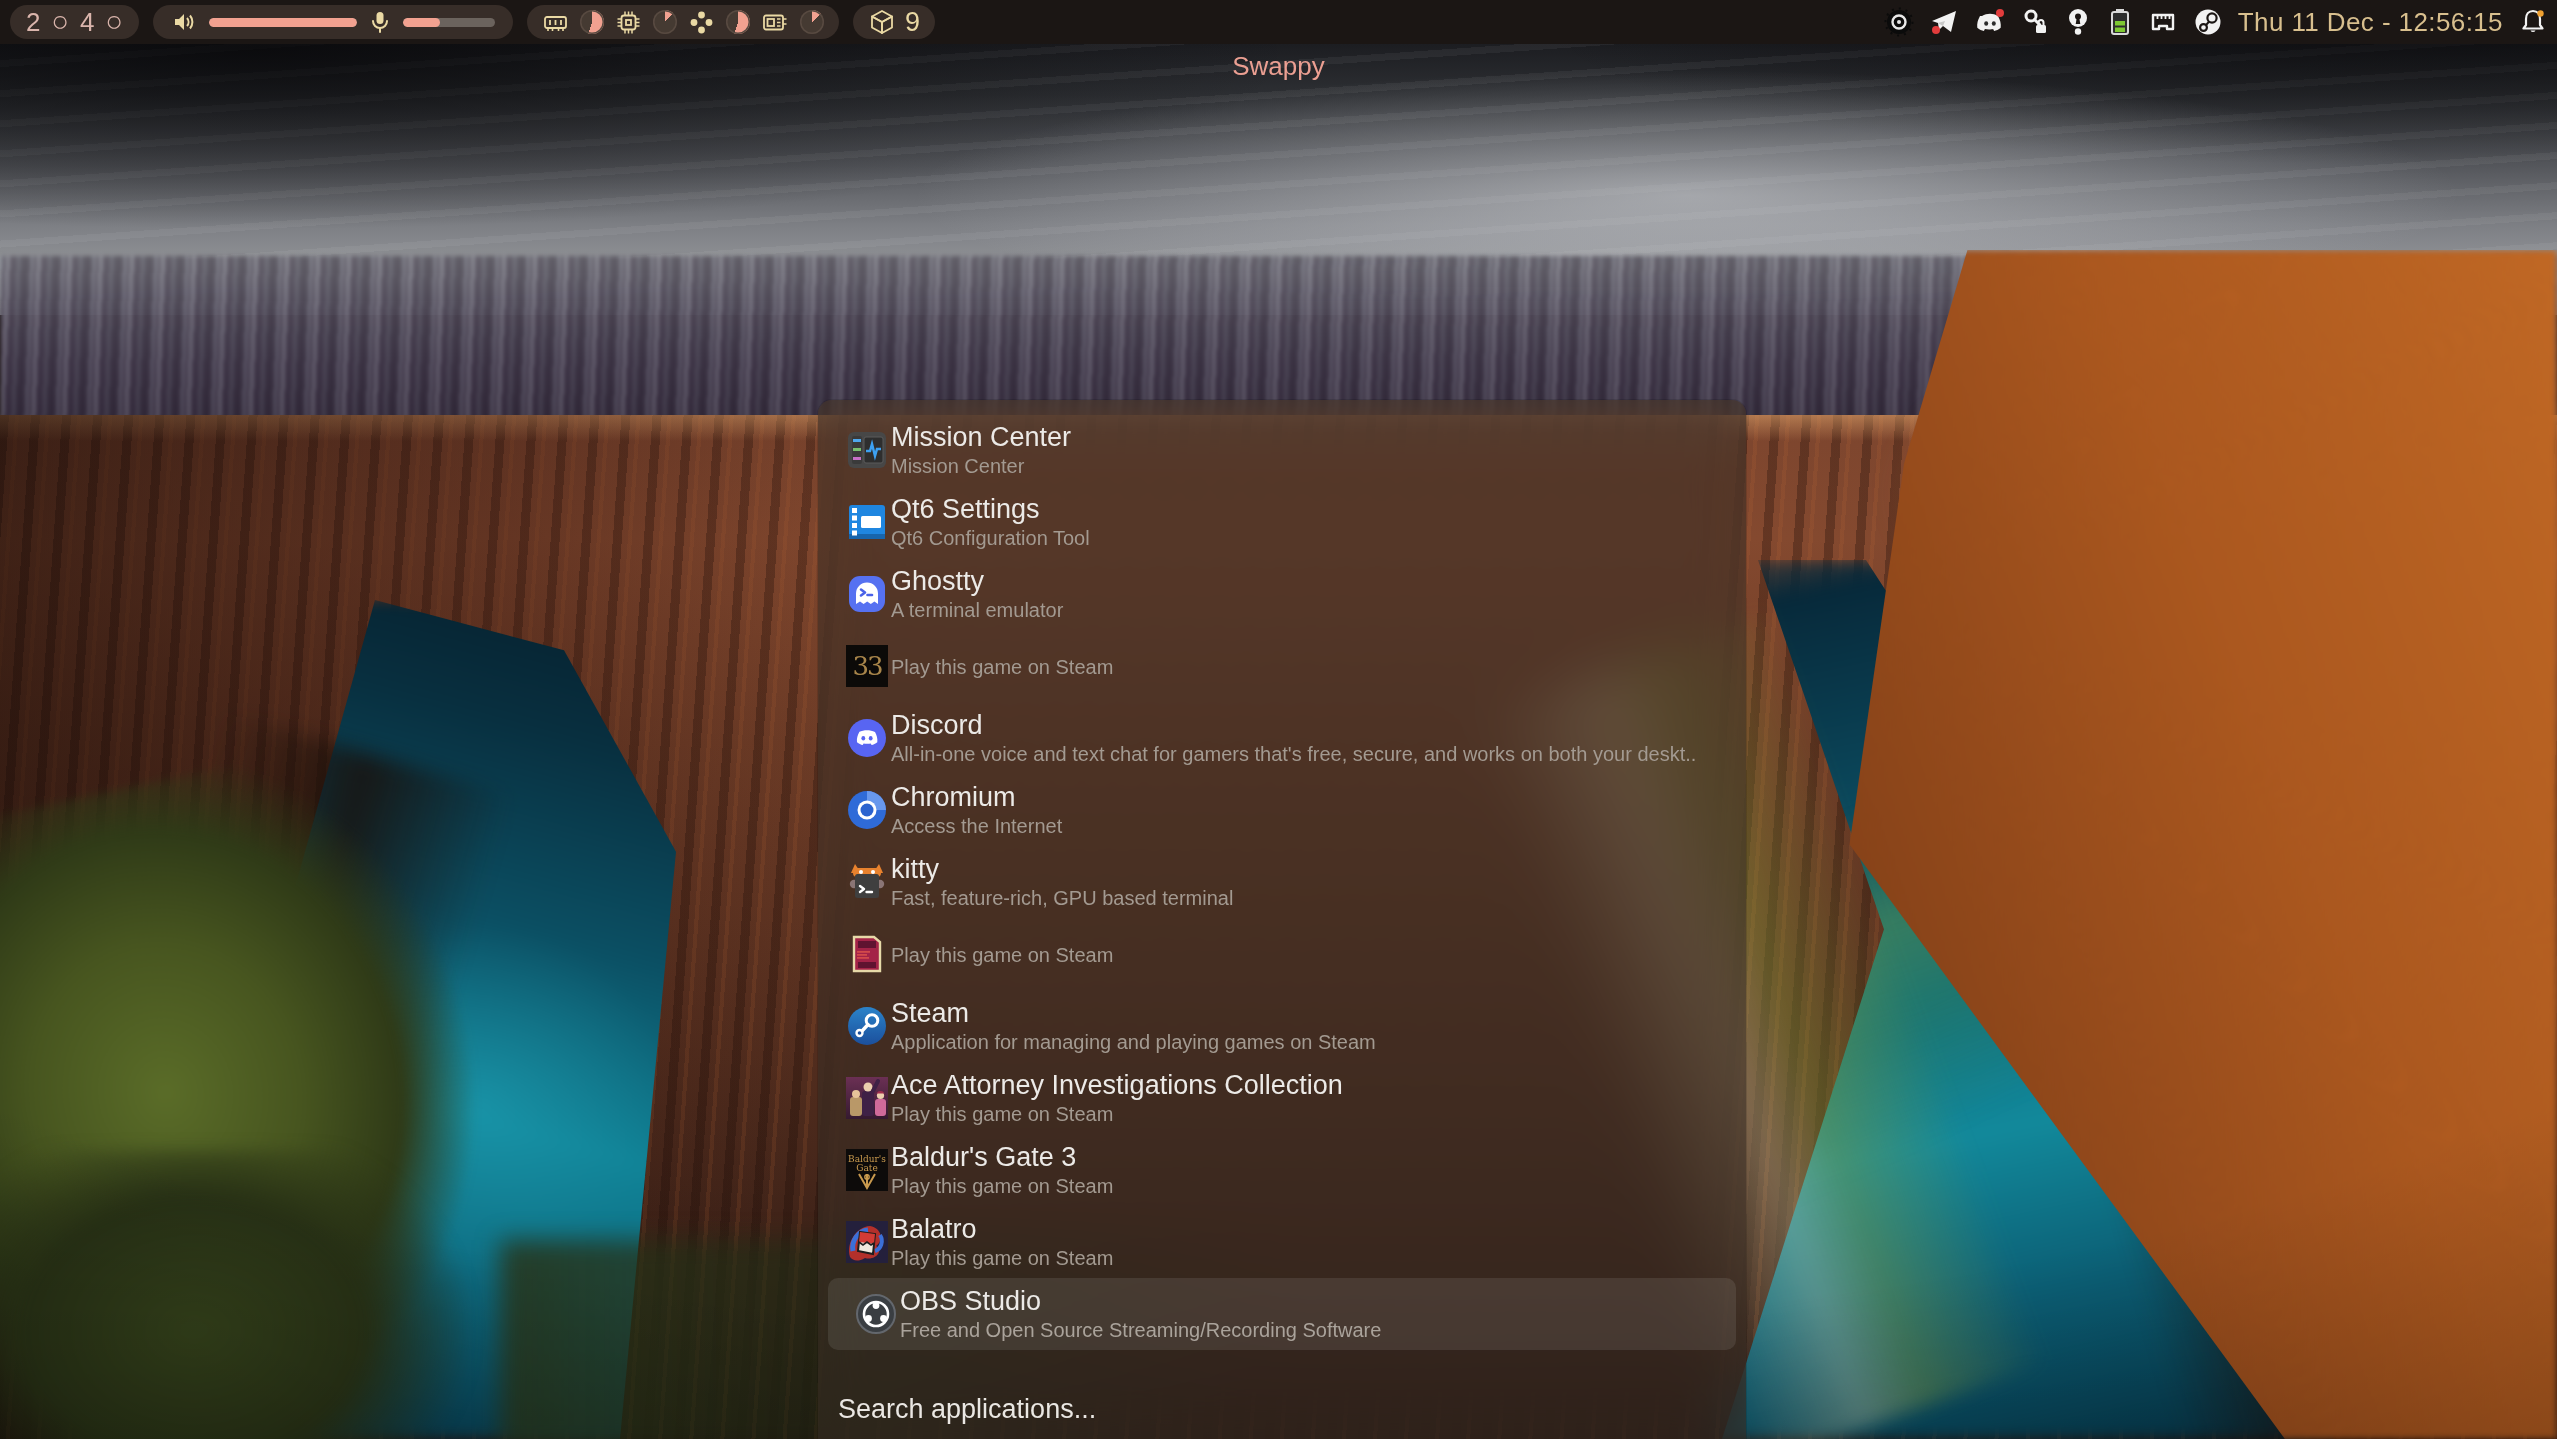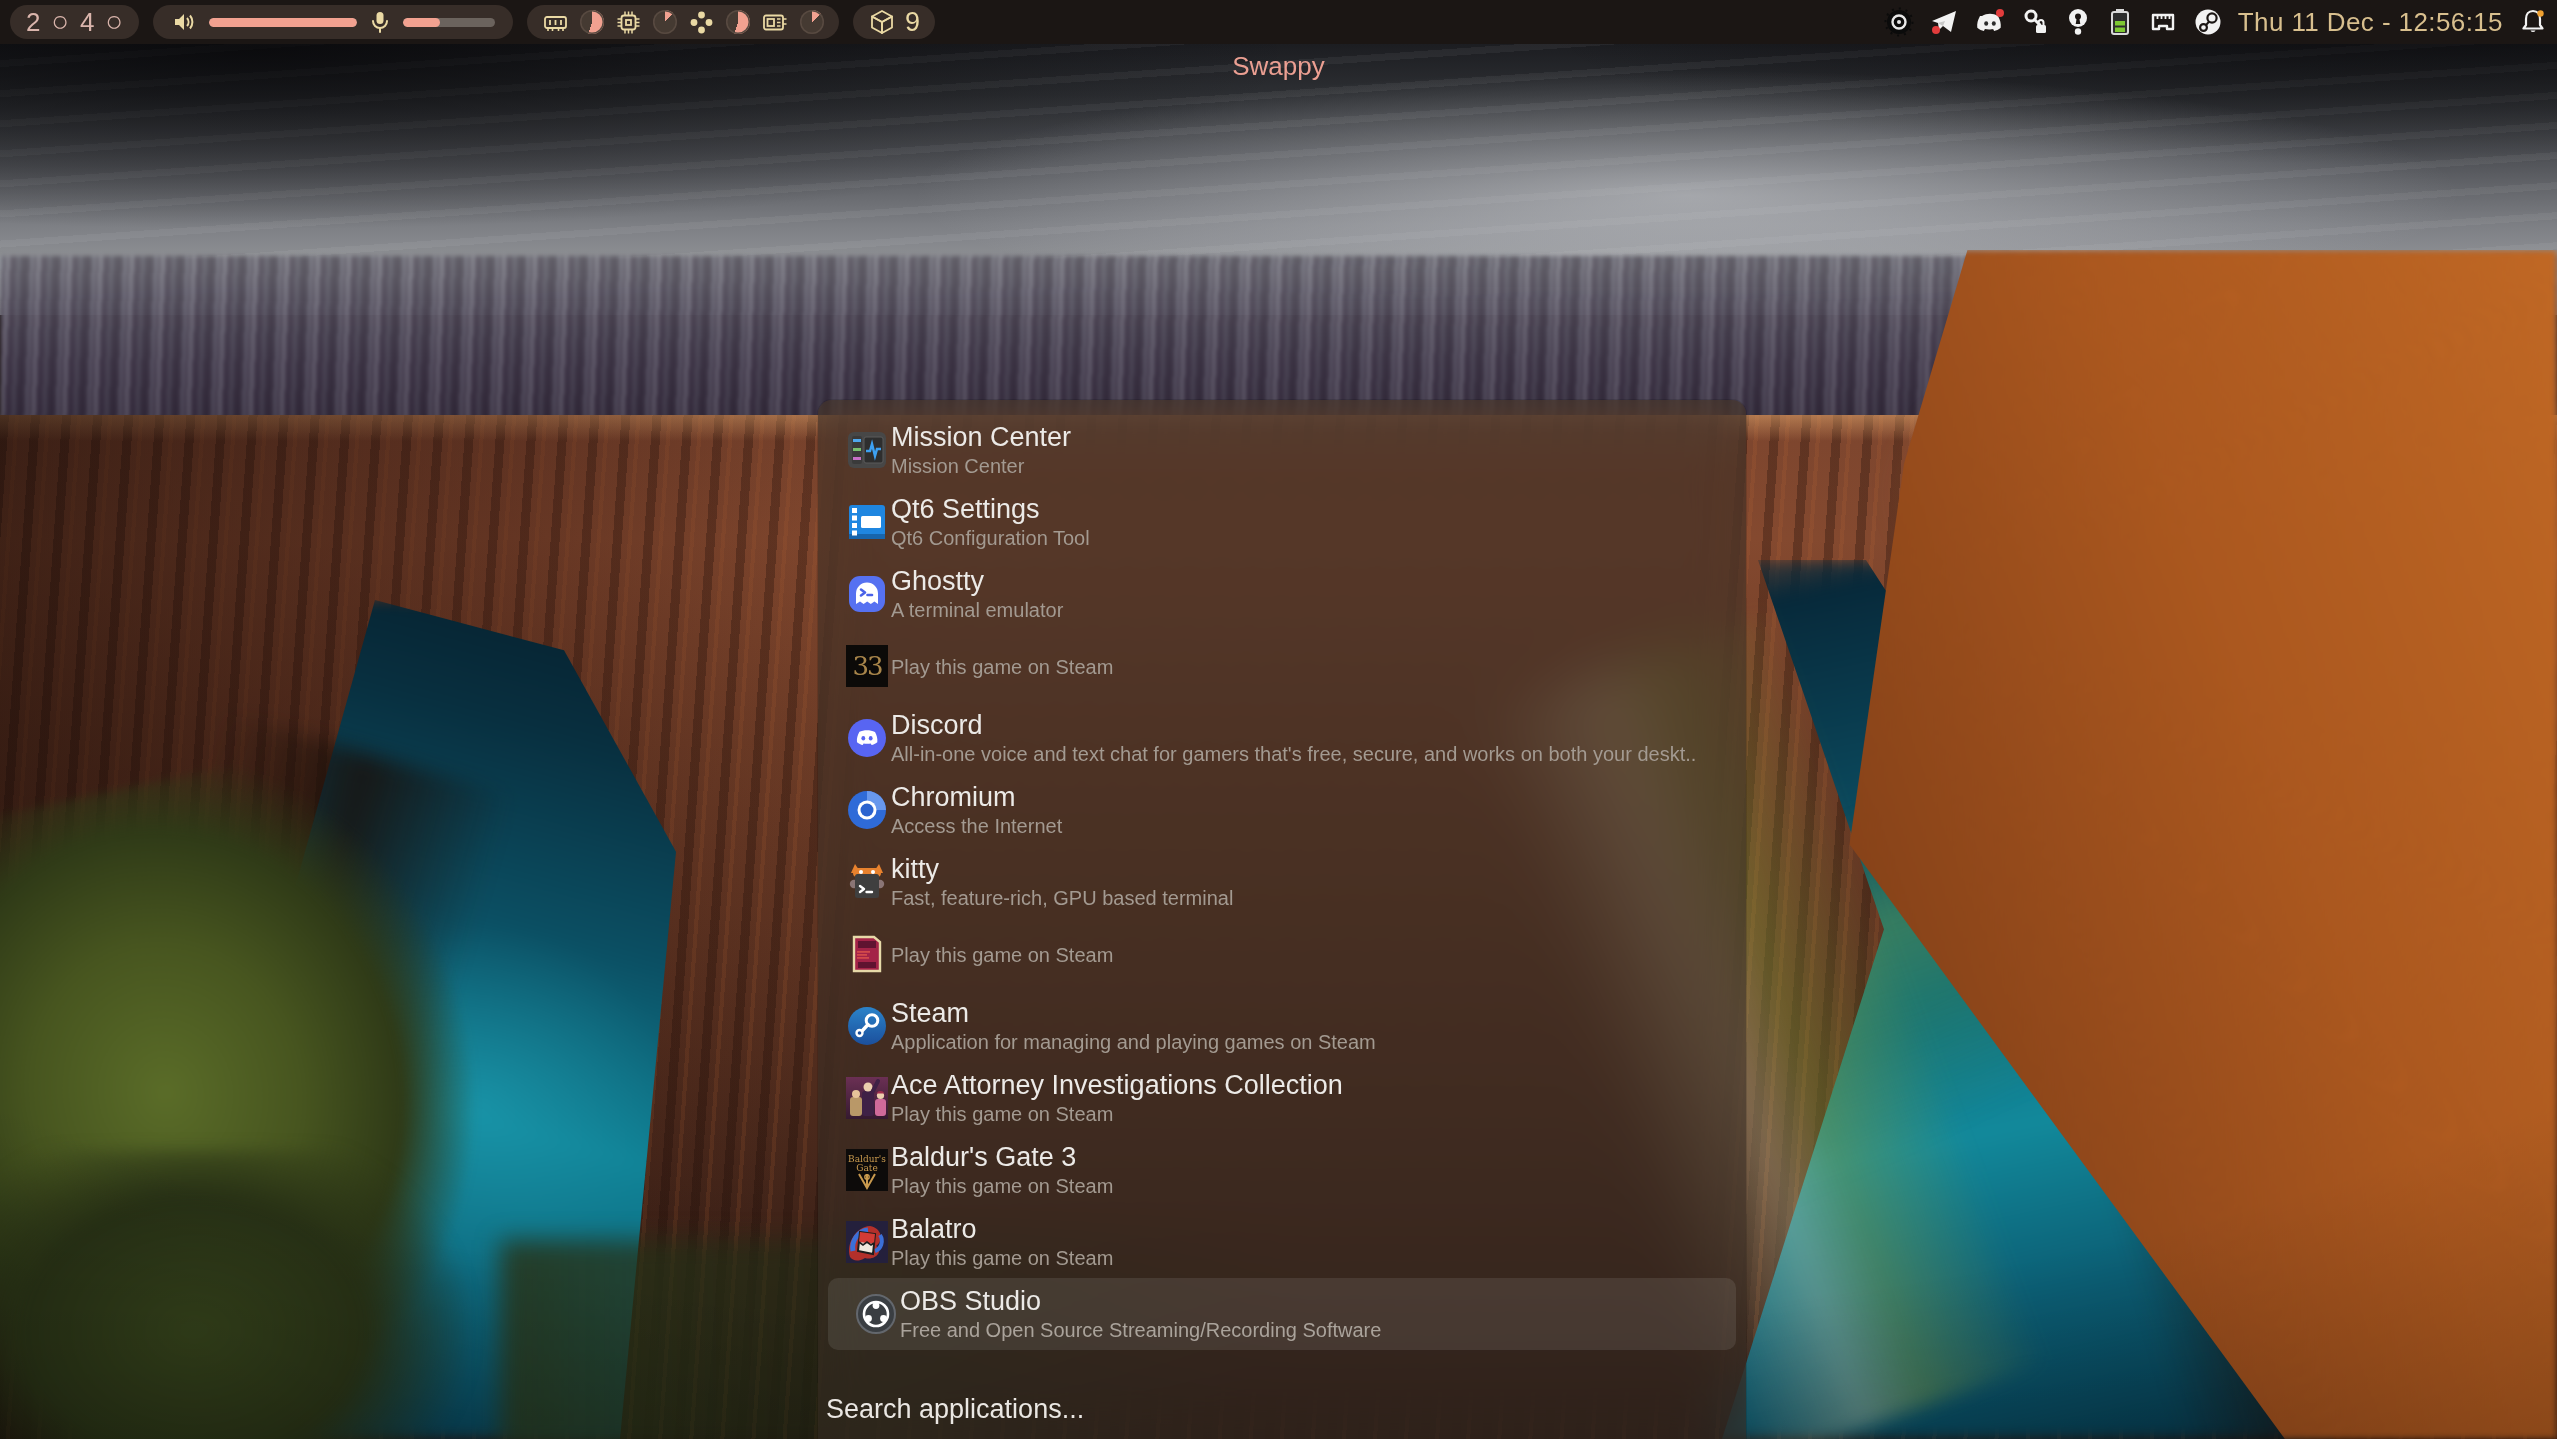--- a/index.html
+++ b/index.html
@@ -94,21 +94,21 @@
     -webkit-backdrop-filter:blur(26px) saturate(.95);backdrop-filter:blur(26px) saturate(.95);
     border-radius:14px 14px 0 0;box-shadow:0 0 0 1px rgba(0,0,0,.12);}
   .rows{position:absolute;left:0;right:0;top:14px;}
   .row{height:72px;display:flex;align-items:center;padding:0 18px 0 28px;}
   .row.selected{background:rgba(240,238,235,.10);border-radius:10px;margin:0 10px;padding-left:27px;}
   .row .app-icon{width:42px;height:42px;flex:0 0 42px;}
   .row .texts{margin-left:3px;min-width:0;flex:1;}
   .row .t-name{color:#eceae7;font-size:27px;line-height:30px;white-space:nowrap;overflow:hidden;}
   .row .t-desc{color:#a39a91;font-size:20px;line-height:24px;margin-top:2px;white-space:nowrap;overflow:hidden;}
   .row.selected .t-desc{color:#aaa39b;}
-  .search-line{position:absolute;left:8px;bottom:14px;color:#eae7e3;font-size:27px;}
+  .search-line{position:absolute;left:20px;bottom:14px;color:#eae7e3;font-size:27px;}
   svg{display:block;}
 </style>
 </head>
 <body>
 
 <div class="wp">
   <div class="wp-sky"></div>
   <div class="wp-rim"></div>
   <div class="wp-cliff"></div>
   <div class="wp-shadow-left"></div>

